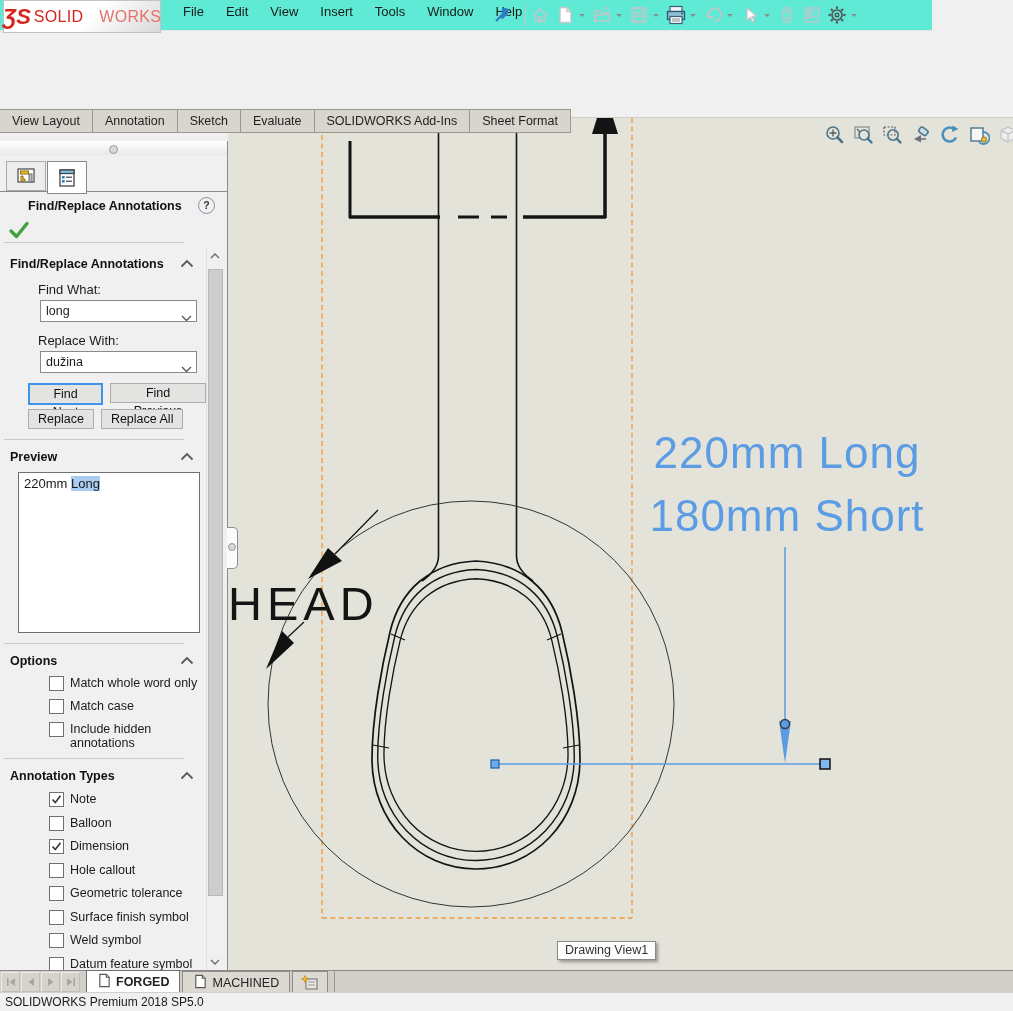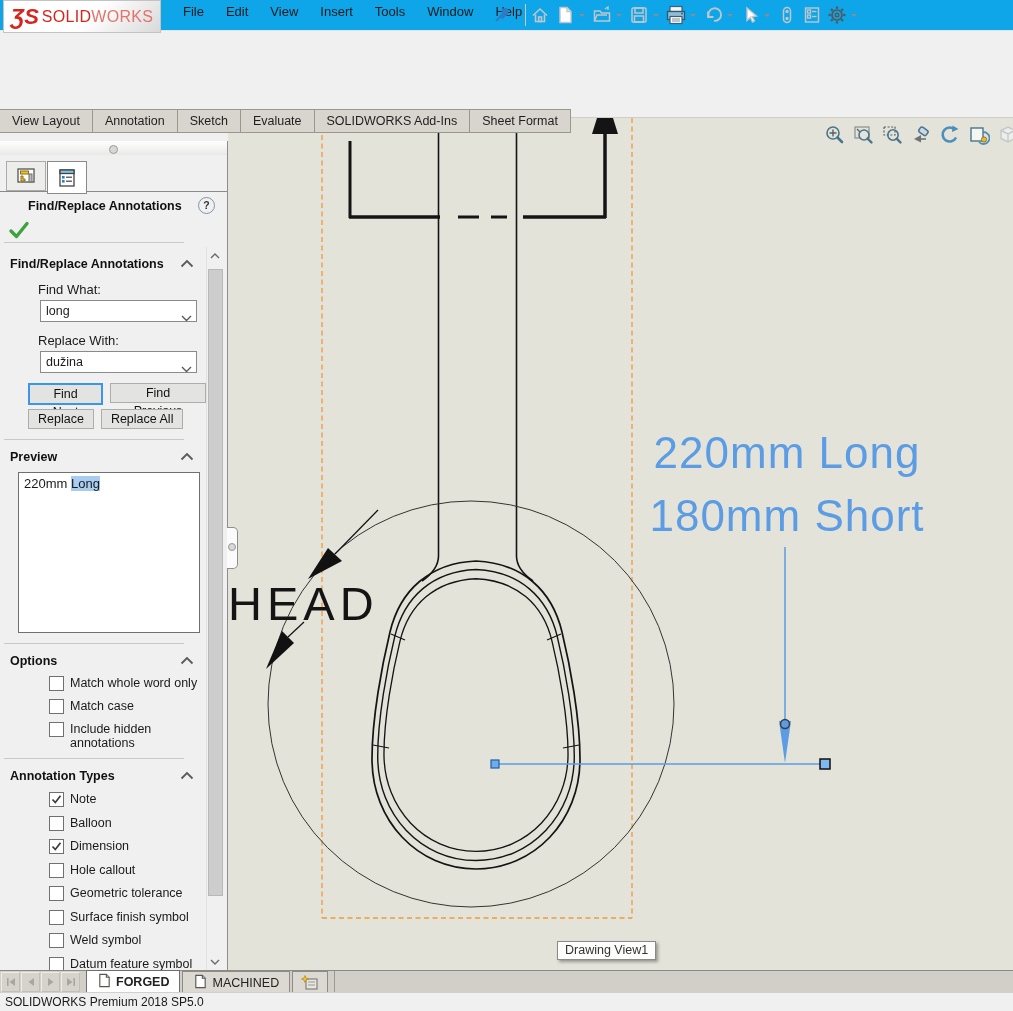--- a/index.html
+++ b/index.html
@@ -1,27 +1,27 @@
 <!DOCTYPE html>
 <html><head>
 <meta charset="utf-8">
 <style>
   html,body{margin:0;padding:0;background:#fff;}
   .app{position:relative;width:1013px;height:1011px;overflow:hidden;
        font-family:"Liberation Sans",sans-serif;font-size:13px;color:#1a1a1a;
        background:#F0F0F0;}
   
-  .menubar{position:absolute;left:0;top:0;width:1013px;height:30px;background:#0ea5e9;
+  .menubar{position:absolute;left:0;top:0;width:932px;height:30px;background:#5eead4;
            border-bottom:1px solid #E4E4E4;display:flex;align-items:center;}
   .logo-box{position:absolute;left:3px;top:0;width:156px;height:31px;
             background:linear-gradient(135deg,#ffffff 55%,#d9d9d9 100%);
             border:1px solid #C3C3C3;display:flex;align-items:center;justify-content:center;}
   .logo-mark{font-style:italic;font-weight:bold;font-size:22px;color:#D6251D;margin-right:3px;line-height:22px;}
   .logo-bold{font-weight:normal;font-size:16px;color:#D6251D;letter-spacing:.3px;}
-  .logo-light{font-weight:normal;font-size:16px;color:#E2736D;letter-spacing:.3px;}
+  .logo-light{font-weight:normal;font-size:16px;color:#E2736D;letter-spacing:.3px;padding-left:16px;}
   .menus{position:absolute;left:172px;top:0;height:30px;display:flex;align-items:flex-start;}
   .menu-item{padding:0 11px;height:24px;line-height:24px;cursor:default;}
   .pin{margin-left:8px;width:18px;height:18px;display:inline-block;}
   .bar-sep{width:1px;height:22px;background:#C8C8C8;margin:0 8px 0 12px;}
   .tbar{display:flex;align-items:center;gap:1px;}
   .tbtn{width:24px;height:24px;display:flex;align-items:center;justify-content:center;}
   .caret{width:0;height:0;border:3.5px solid transparent;border-top-color:#8A8E92;margin:3px 4px 0 1px;}
   
   .cmd-tabs{position:absolute;left:0;top:109px;height:24px;display:flex;z-index:6;}
   .cmd-tab{background:#D8D5CF;border:1px solid #9A978F;margin-left:-1px;height:22px;

